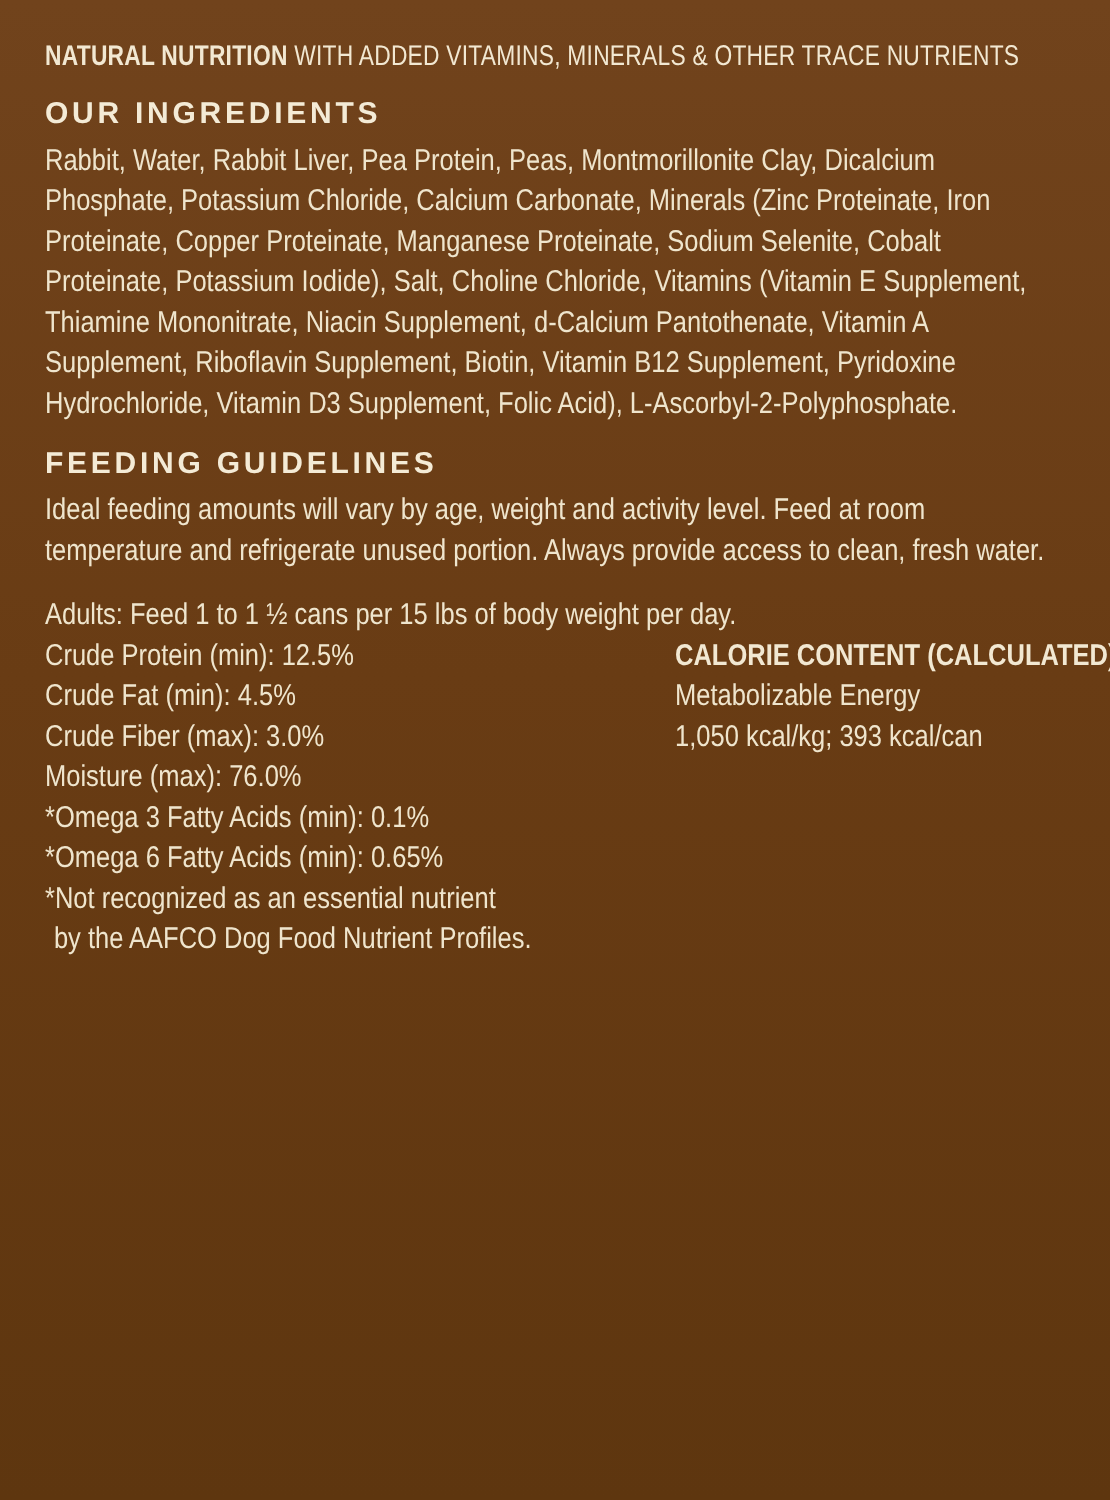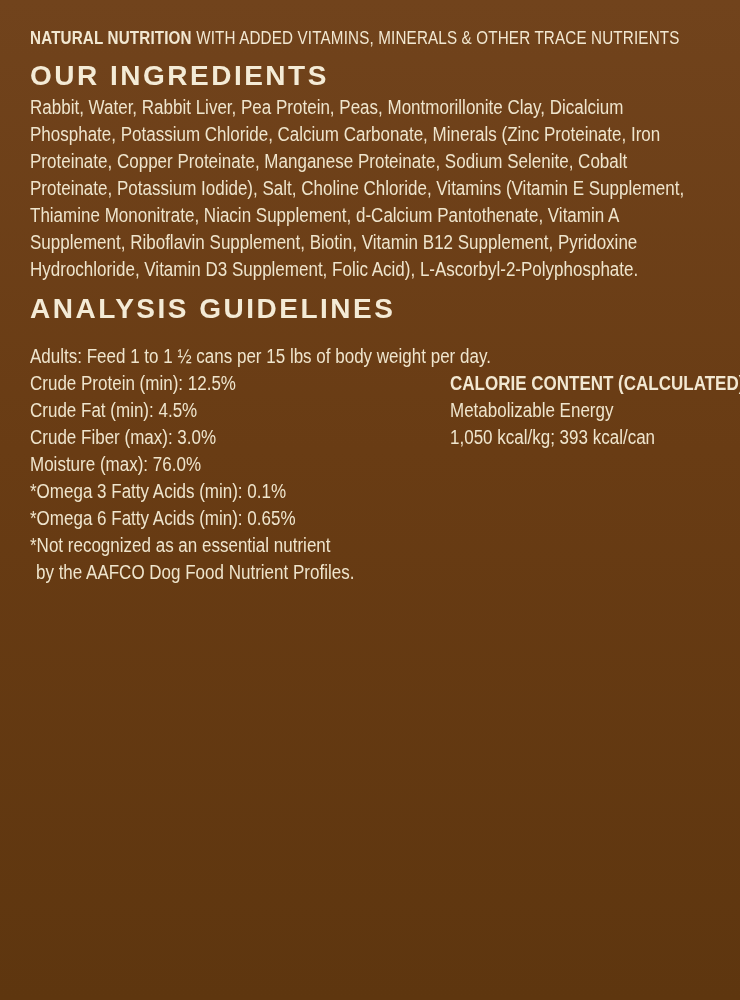--- a/index.html
+++ b/index.html
@@ -25,21 +25,21 @@
     letter-spacing: 0.2px;
     color: #f2e8d2;
     transform: scaleX(0.80);
     transform-origin: 0 50%;
     white-space: nowrap;
     margin-bottom: 12px;
   }
   .banner .b { font-weight: 700; }
   .heading {
     font-weight: 700;
-    font-size: 28px;
+    font-size: 20px;
     line-height: 28px;
     letter-spacing: 2.5px;
     color: #f4ebd6;
     margin: 12px 0 4px 0;
     white-space: nowrap;
   }
   .line {
     font-size: 20px;
     line-height: 27px;
     color: #efe5cd;
@@ -79,21 +79,25 @@
       <div class="line cond">Thiamine Mononitrate, Niacin Supplement, d-Calcium Pantothenate, Vitamin A</div>
       <div class="line cond">Supplement, Riboflavin Supplement, Biotin, Vitamin B12 Supplement, Pyridoxine</div>
       <div class="line cond">Hydrochloride, Vitamin D3 Supplement, Folic Acid), L-Ascorbyl-2-Polyphosphate.</div>
     </div>
   </div>
 
   <div>
   </div>
 
   <div>
-    <div class="heading">ANALYSIS GUIDELINES</div>
+    <div class="heading">FEEDING GUIDELINES</div>
+    <div>
+      <div class="line cond">Ideal feeding amounts will vary by age, weight and activity level. Feed at room</div>
+      <div class="line cond">temperature and refrigerate unused portion. Always provide access to clean, fresh water.</div>
+    </div>
     <div class="spacer-s"></div>
     <div class="line cond">Adults: Feed 1 to 1 ½ cans per 15 lbs of body weight per day.</div>
   </div>
 
   <div>
     <div class="ga-row">
       <div>
         <div class="line cond">Crude Protein (min): 12.5%</div>
         <div class="line cond">Crude Fat (min): 4.5%</div>
         <div class="line cond">Crude Fiber (max): 3.0%</div>

